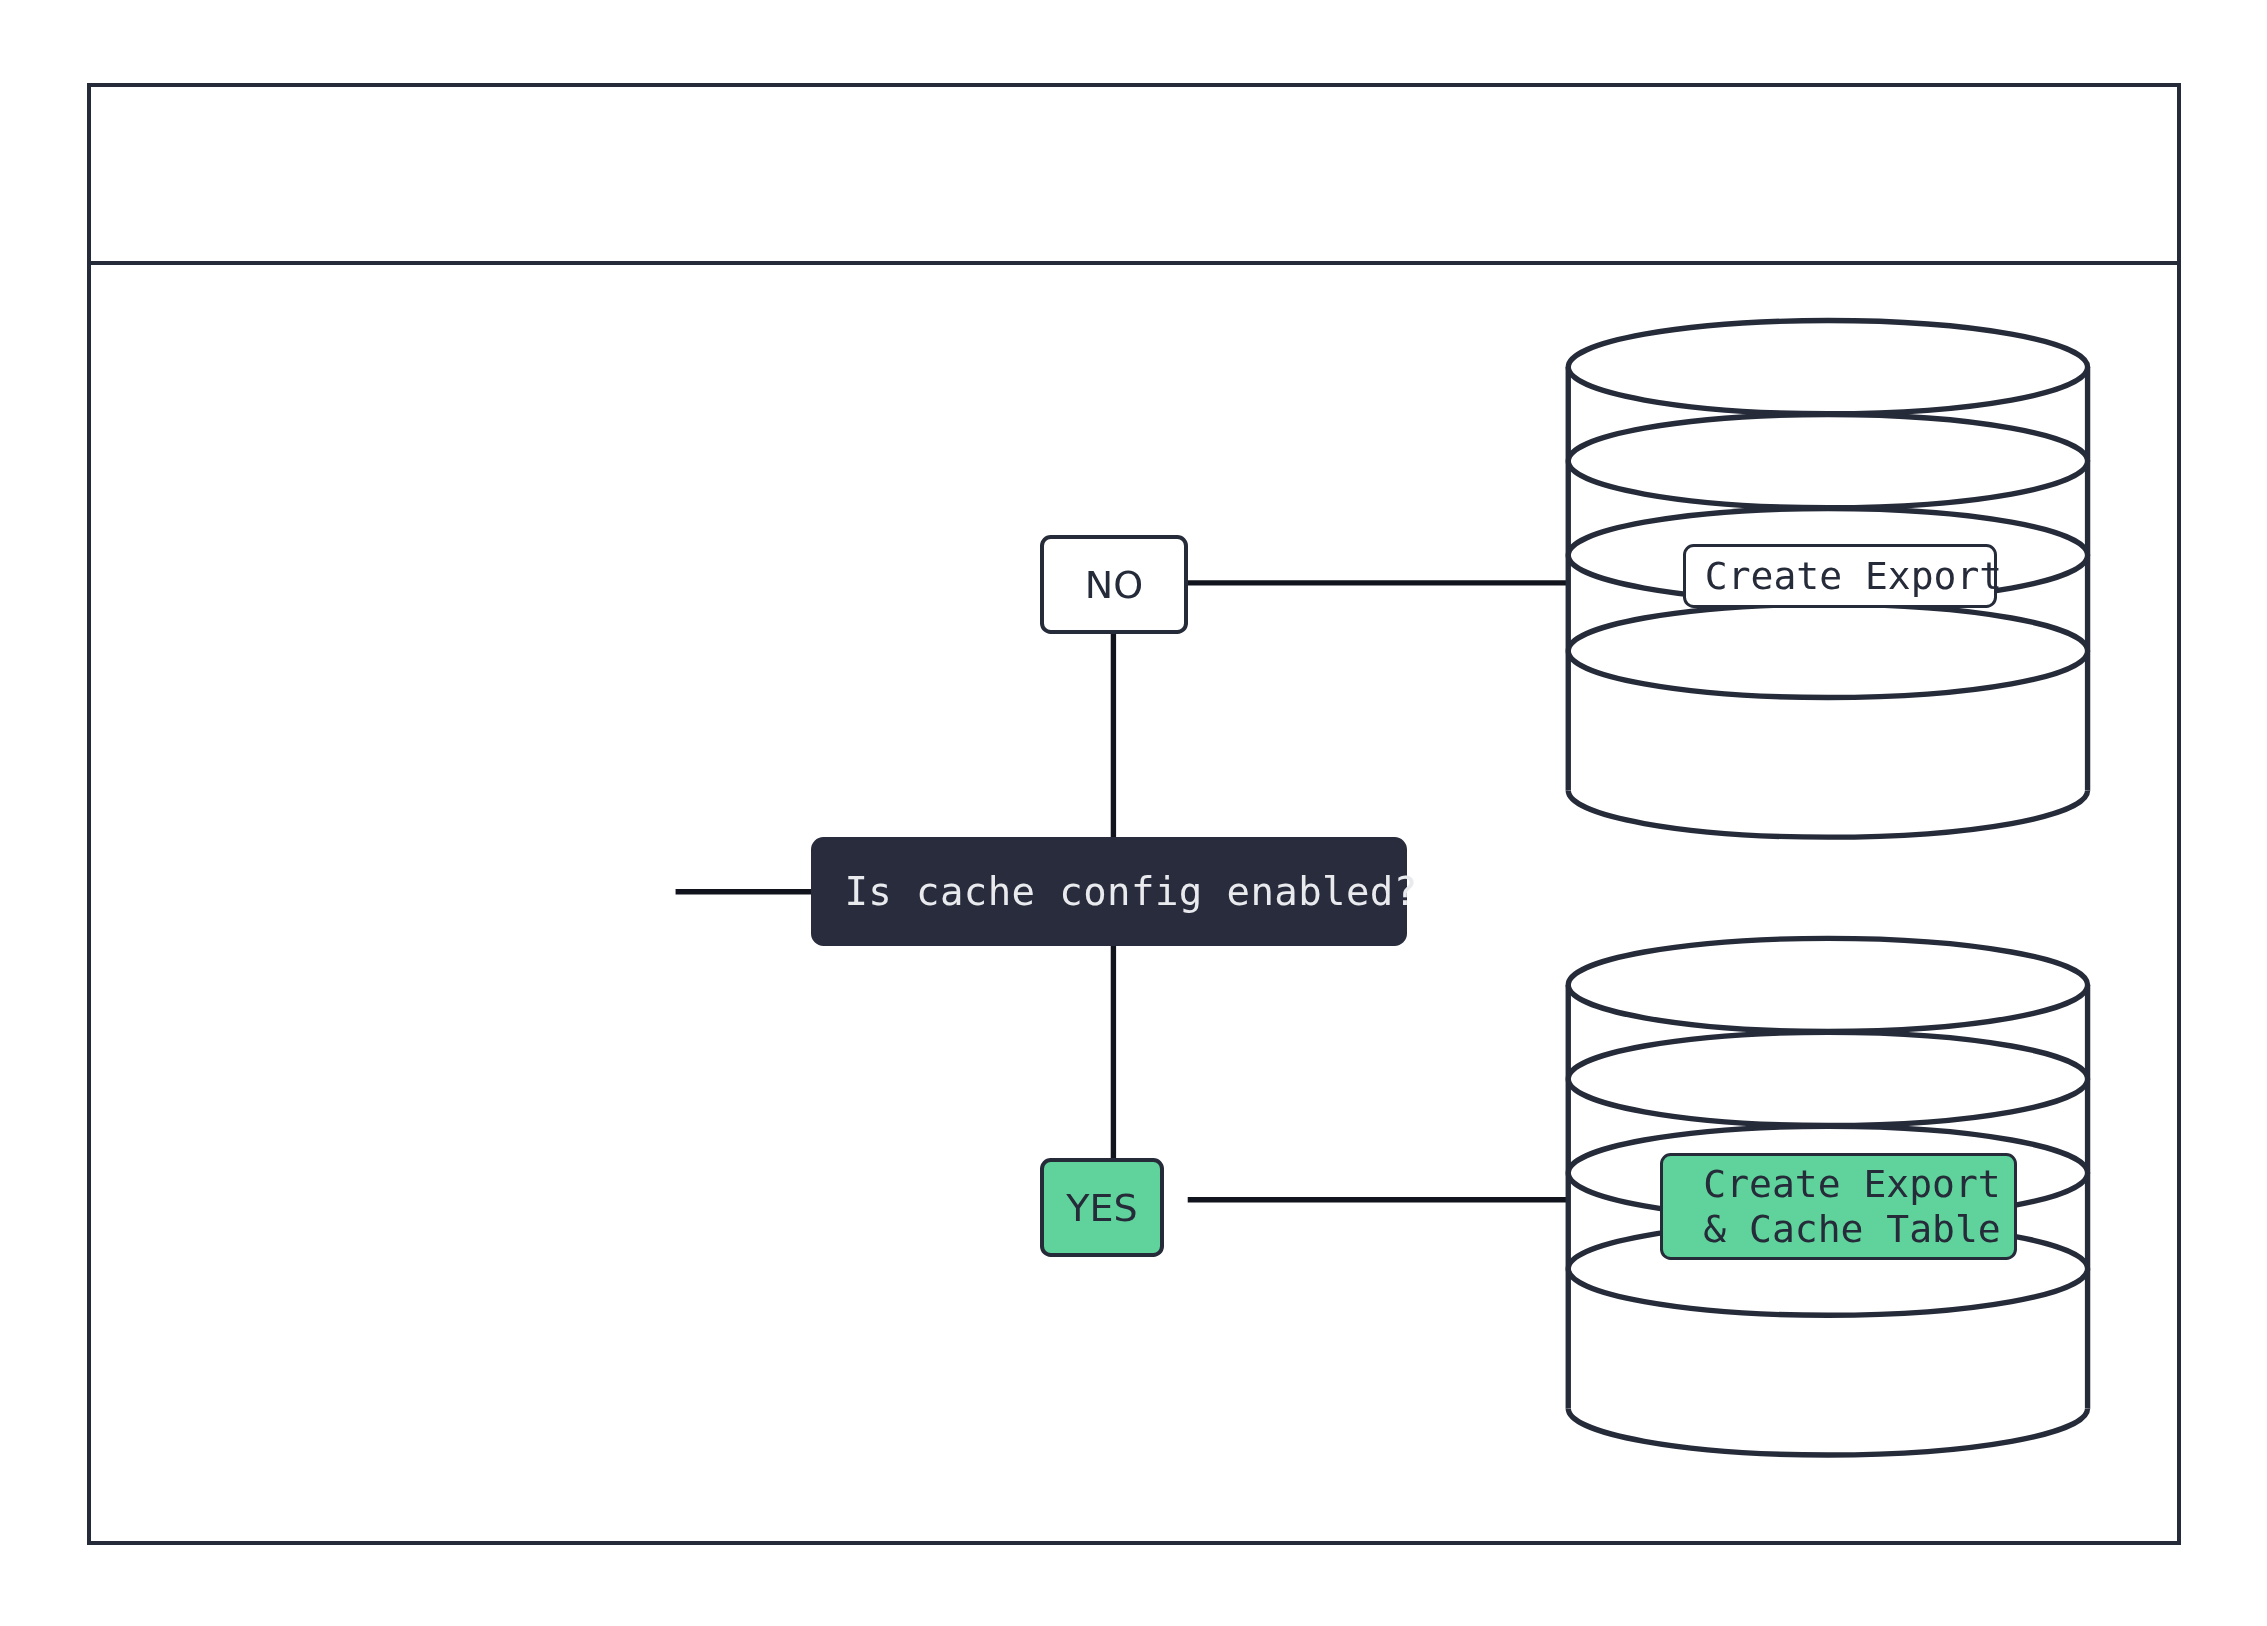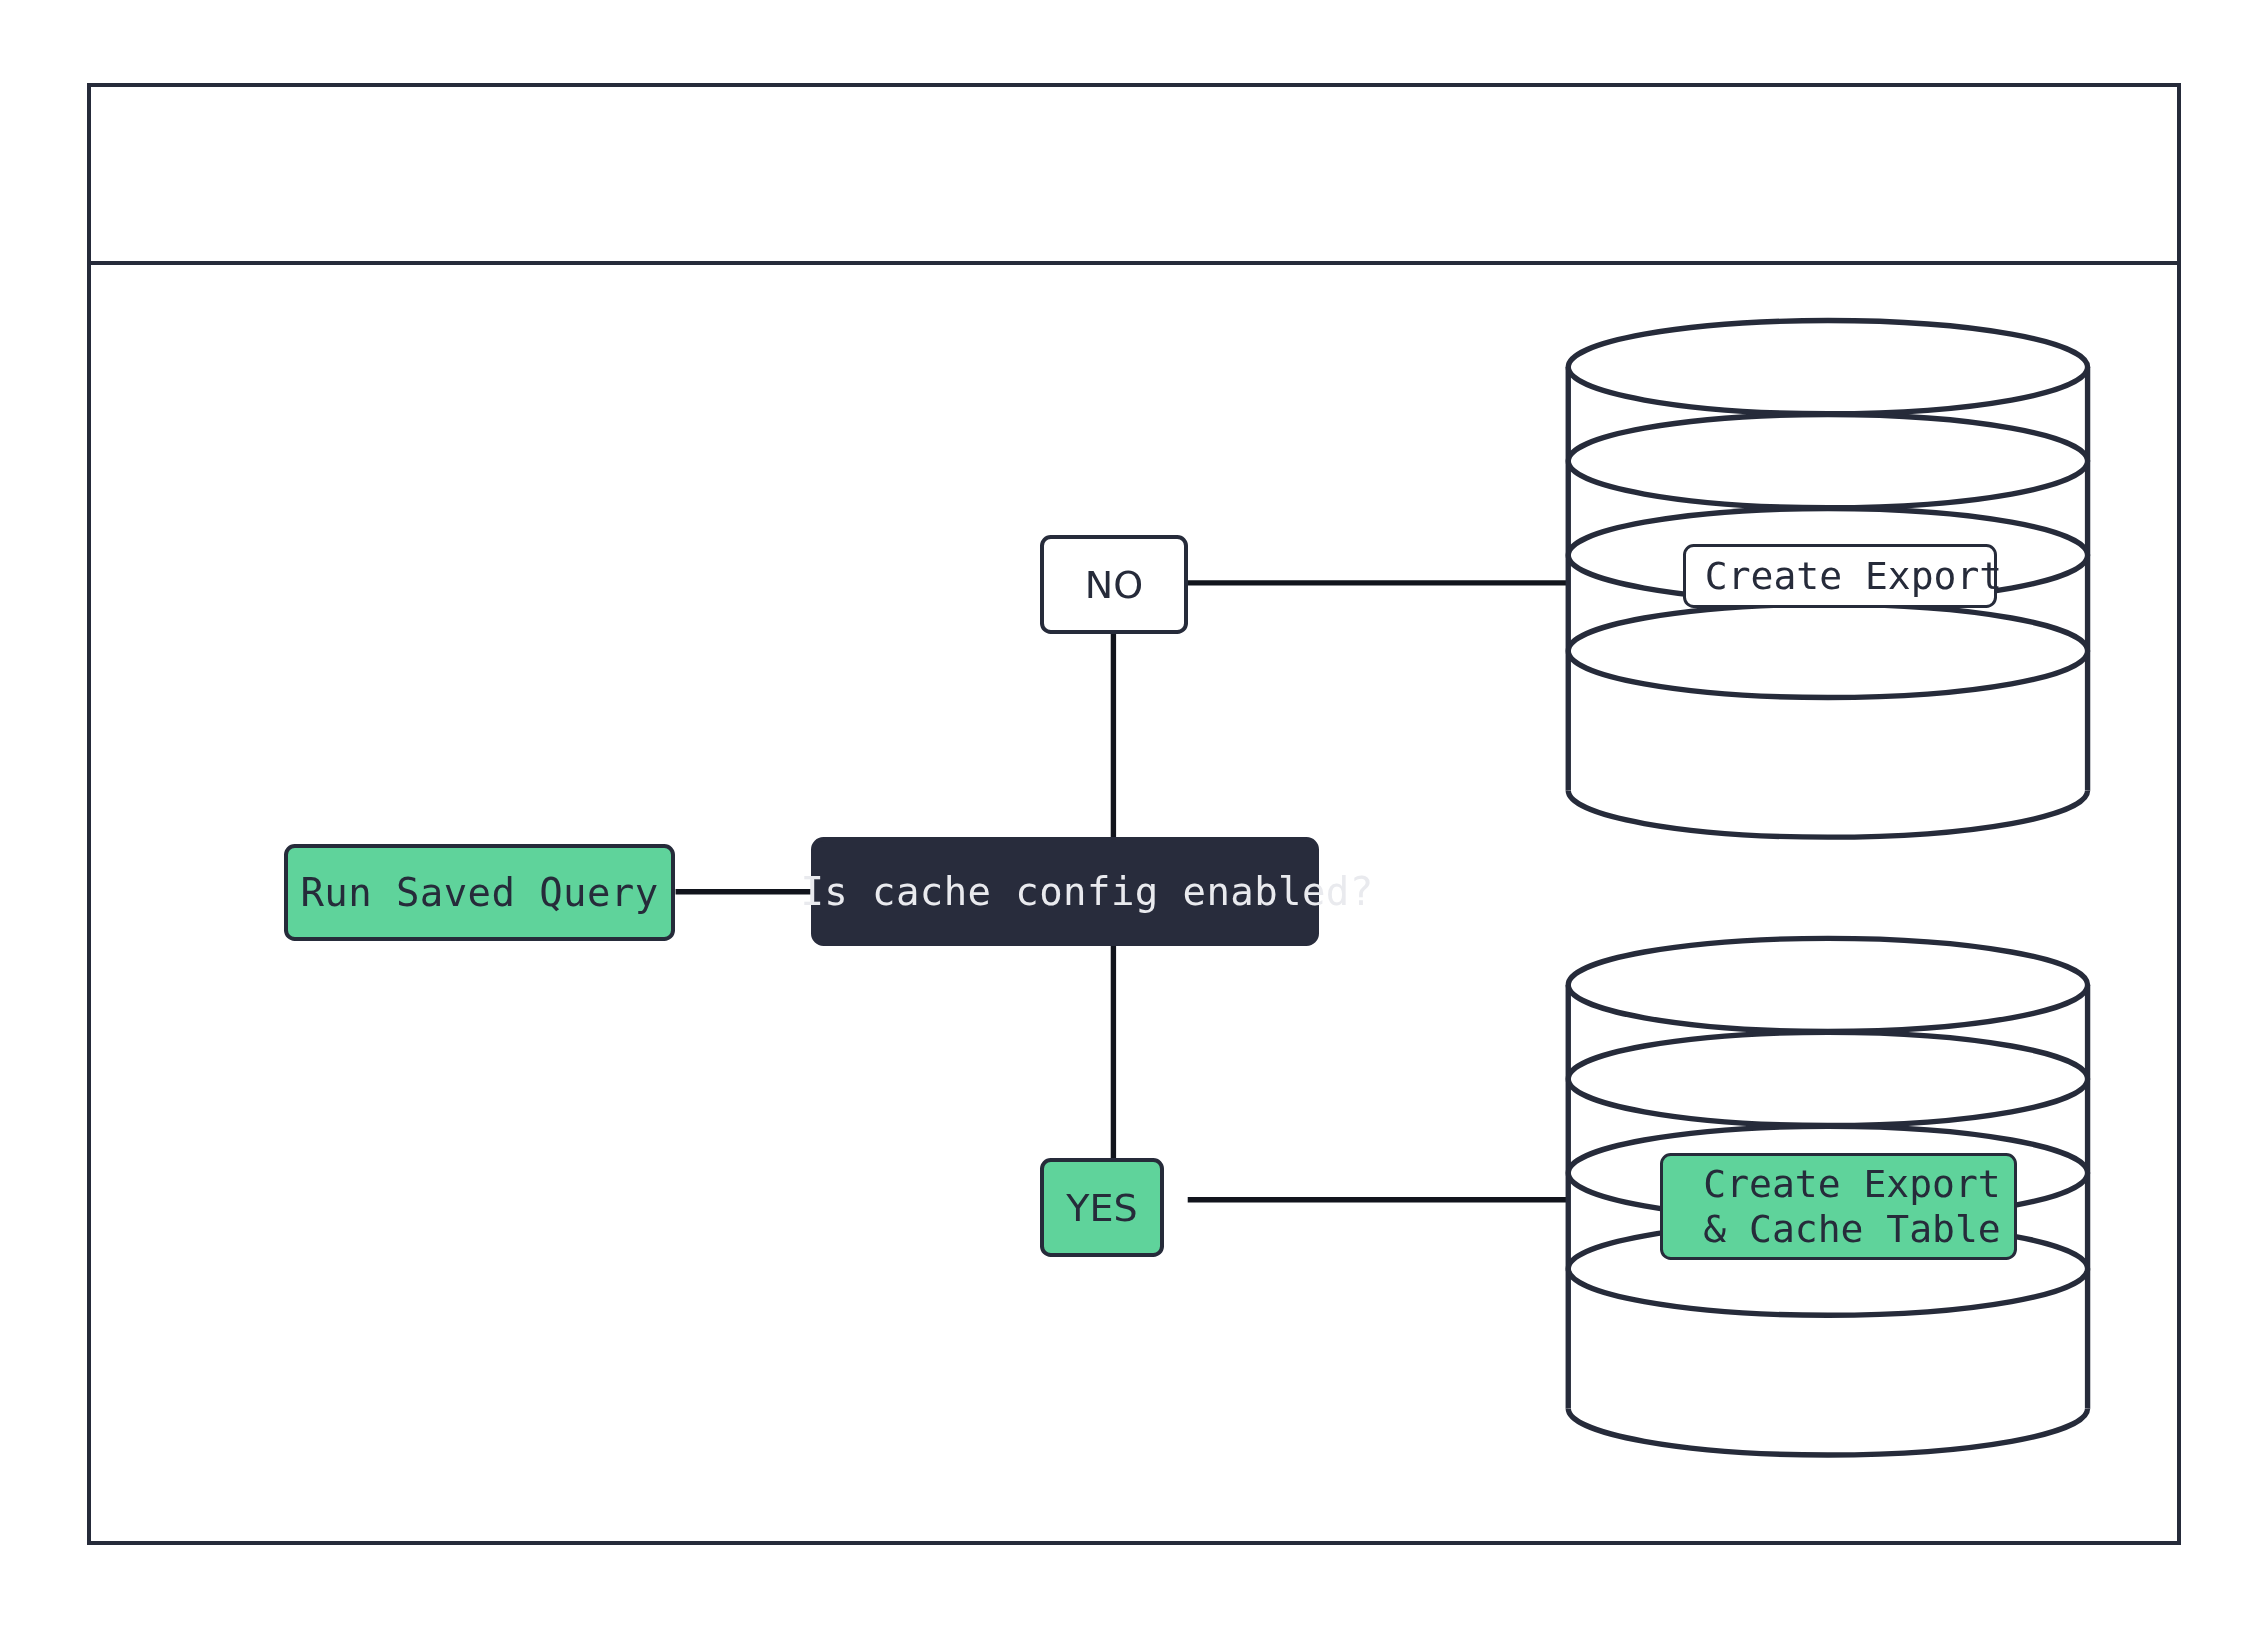--- a/index.html
+++ b/index.html
@@ -97,21 +97,21 @@
     top: 844px;
     width: 391px;
     height: 97px;
     font-size: 39px;
     letter-spacing: 0.4px;
   }
 
   #node-decision {
     left: 811px;
     top: 837px;
-    width: 508px;
+    width: 596px;
     height: 109px;
     font-size: 39px;
     letter-spacing: 0.4px;
     border-radius: 12.5px;
     padding-left: 44px;
   }
 
   #node-no {
     left: 1040px;
     top: 535px;
@@ -209,21 +209,20 @@
       <path d="M1751,1100 L1751,1573"></path>
       <path d="M2331,1100 L2331,1573"></path>
       <path d="M1751,1573 A290,52 0 0 0 2331,1573" fill="#ffffff"></path>
       <ellipse cx="2041" cy="1417" rx="290" ry="52"></ellipse>
       <ellipse cx="2041" cy="1310" rx="290" ry="52"></ellipse>
       <ellipse cx="2041" cy="1205" rx="290" ry="52"></ellipse>
       <ellipse cx="2041" cy="1100" rx="290" ry="52"></ellipse>
     </g>
   </svg>
 
-  <div class="node node-green" id="node-run-saved-query">Run Saved Query</div>
 
   <div class="node node-dark" id="node-decision">Is cache config enabled?</div>
 
   <div class="node node-white" id="node-no">NO</div>
 
   <div class="node node-green" id="node-yes">YES</div>
 
   <div class="db-label" id="db-label-top">
     <span>Create Export</span>
   </div>

